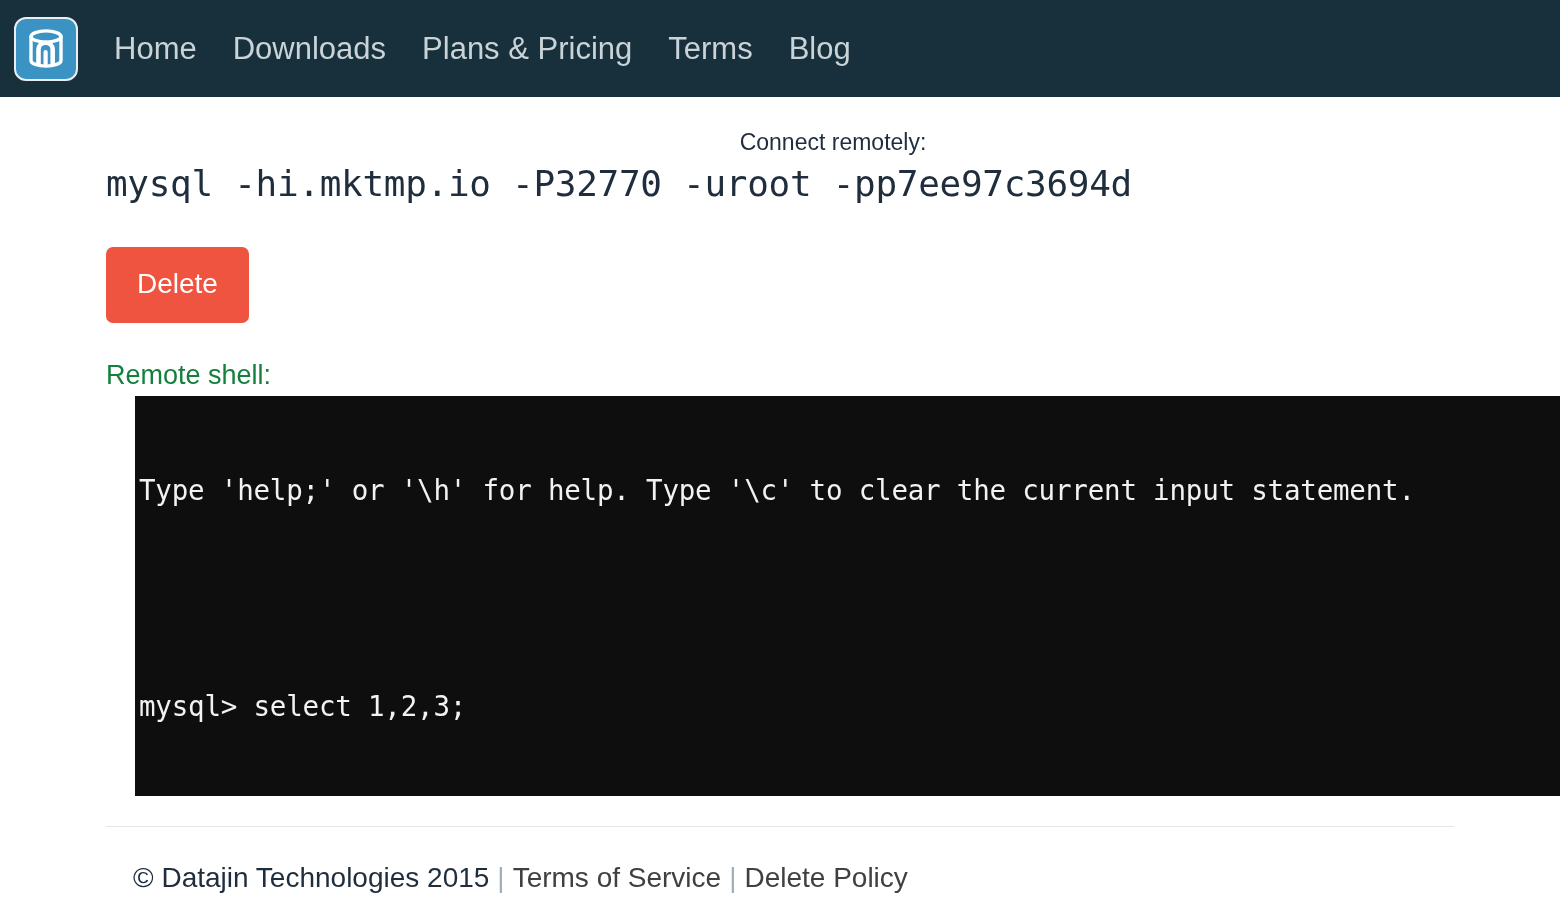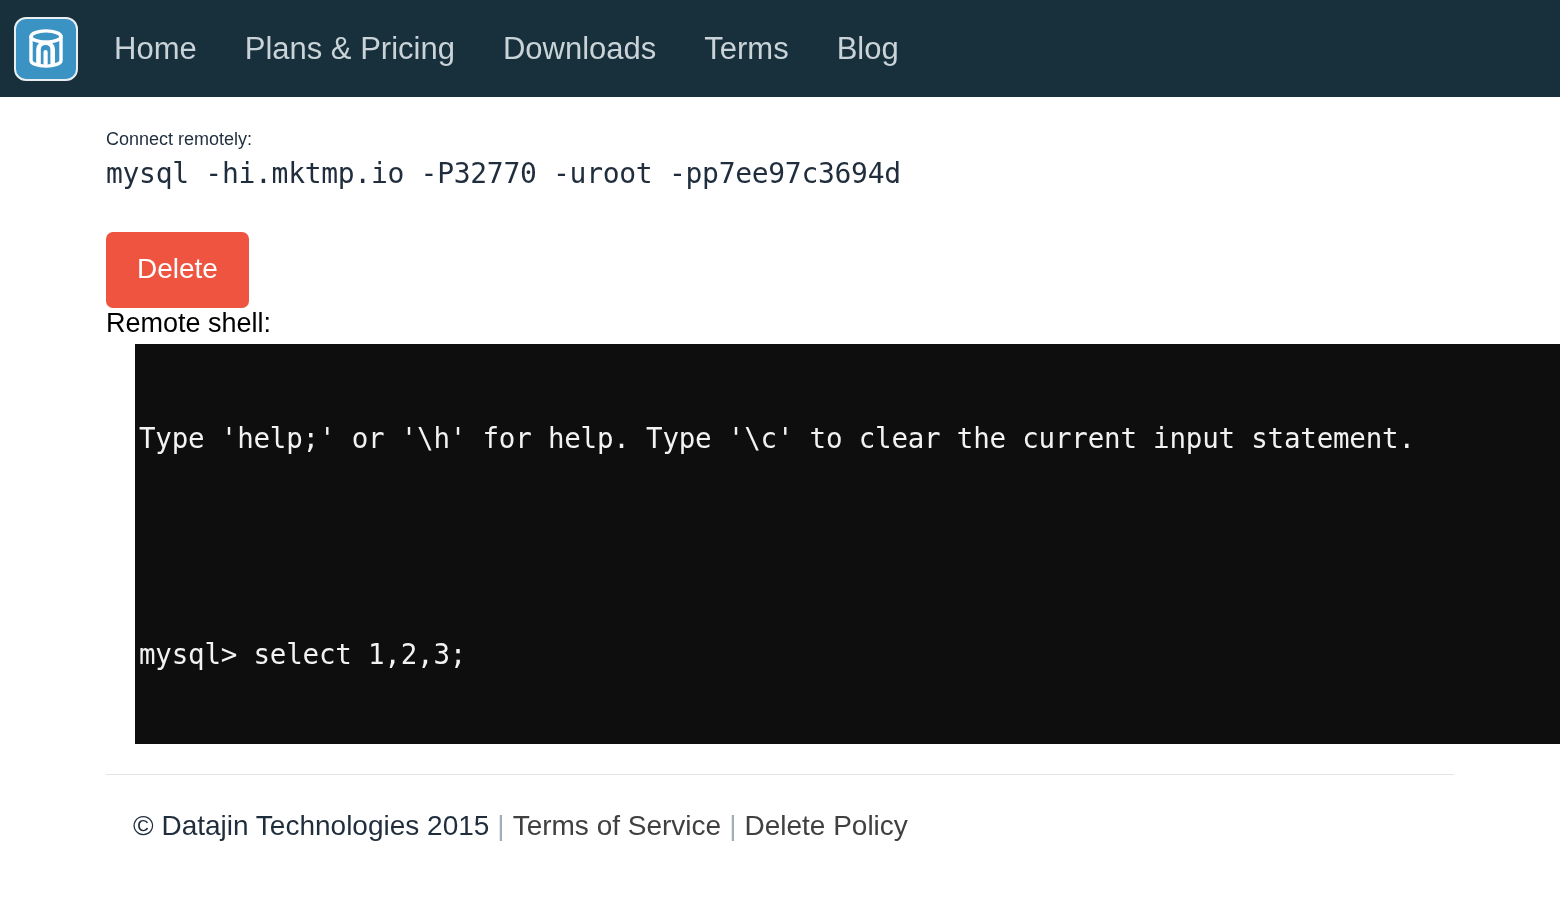--- a/index.html
+++ b/index.html
@@ -34,69 +34,71 @@
     border: 2px solid #e9eef1;
     display: flex;
     align-items: center;
     justify-content: center;
     margin-right: 18px;
   }
   .brand-logo svg { display: block; }
   .nav-links {
     display: flex;
     align-items: center;
-    gap: 12px;
+    gap: 0px;
   }
   .nav-link {
     color: #c9d3d8;
     font-size: 31px;
     line-height: 1;
     text-decoration: none;
     padding: 6px 18px;
     white-space: nowrap;
     cursor: pointer;
   }
 
   
   .content {
     padding: 0 0 0 106px;
   }
   .section-label {
-    font-size: 18px;
+    font-size: 23px;
     line-height: 1.15;
     color: #1f2d3d;
     margin-top: 32px;
     margin-bottom: 6px;
+    text-align: center;
   }
   .conn-string {
     font-family: "DejaVu Sans Mono", "Liberation Mono", monospace;
-    font-size: 28px;
+    font-size: 36px;
     line-height: 1.25;
     color: #1f2d3d;
     letter-spacing: -0.3px;
     white-space: pre;
   }
   .btn-delete {
     display: inline-block;
     margin-top: 41px;
-    margin-bottom: 0px;
+    margin-bottom: 18px;
     background: #ee5440;
     color: #ffffff;
     border: none;
     border-radius: 7px;
     font-family: "Liberation Sans", sans-serif;
     font-size: 28px;
     line-height: 1;
     padding: 23px 31px 25px 31px;
     cursor: pointer;
   }
   .label-remote-shell {
     font-size: 27px;
     line-height: 1.15;
-    color: #000000;
+    color: #15803d;
+    margin-top: 19px;
     margin-bottom: 5px;
   }
 
   
   .terminal-wrap {
     margin-left: 29px;
     width: 1431px;
     height: 400px;
     background: #0e0e0e;
     overflow: hidden;
@@ -145,22 +147,22 @@
       <g fill="none" stroke="#ffffff" stroke-width="3.4" stroke-linecap="round" stroke-linejoin="round">
         <ellipse cx="23" cy="10.5" rx="15" ry="5.6"></ellipse>
         <path d="M8 10.5 V34.5 C8 37.6 14.7 40.1 23 40.1 C31.3 40.1 38 37.6 38 34.5 V10.5"></path>
       </g>
       <path d="M15.5 37.5 V23.5 C15.5 19.6 18.6 16.7 22.6 16.7 C26.6 16.7 29.7 19.6 29.7 23.5 V37.5" fill="none" stroke="#ffffff" stroke-width="4.6" stroke-linecap="round" stroke-linejoin="round"></path>
       <path d="M22.6 37.5 V26.0" fill="none" stroke="#ffffff" stroke-width="4.2" stroke-linecap="round"></path>
     </svg>
   </div>
   <nav class="nav-links">
     <a class="nav-link" href="#">Home</a>
+    <a class="nav-link" href="#">Downloads</a>
     <a class="nav-link" href="#">Plans &amp; Pricing</a>
-    <a class="nav-link" href="#">Downloads</a>
     <a class="nav-link" href="#">Terms</a>
     <a class="nav-link" href="#">Blog</a>
   </nav>
 </div>
 
 <div class="content">
 
   <div class="section-label">Connect remotely:</div>
 
   <div class="conn-string">mysql -hi.mktmp.io -P32770 -uroot -pp7ee97c3694d</div>

